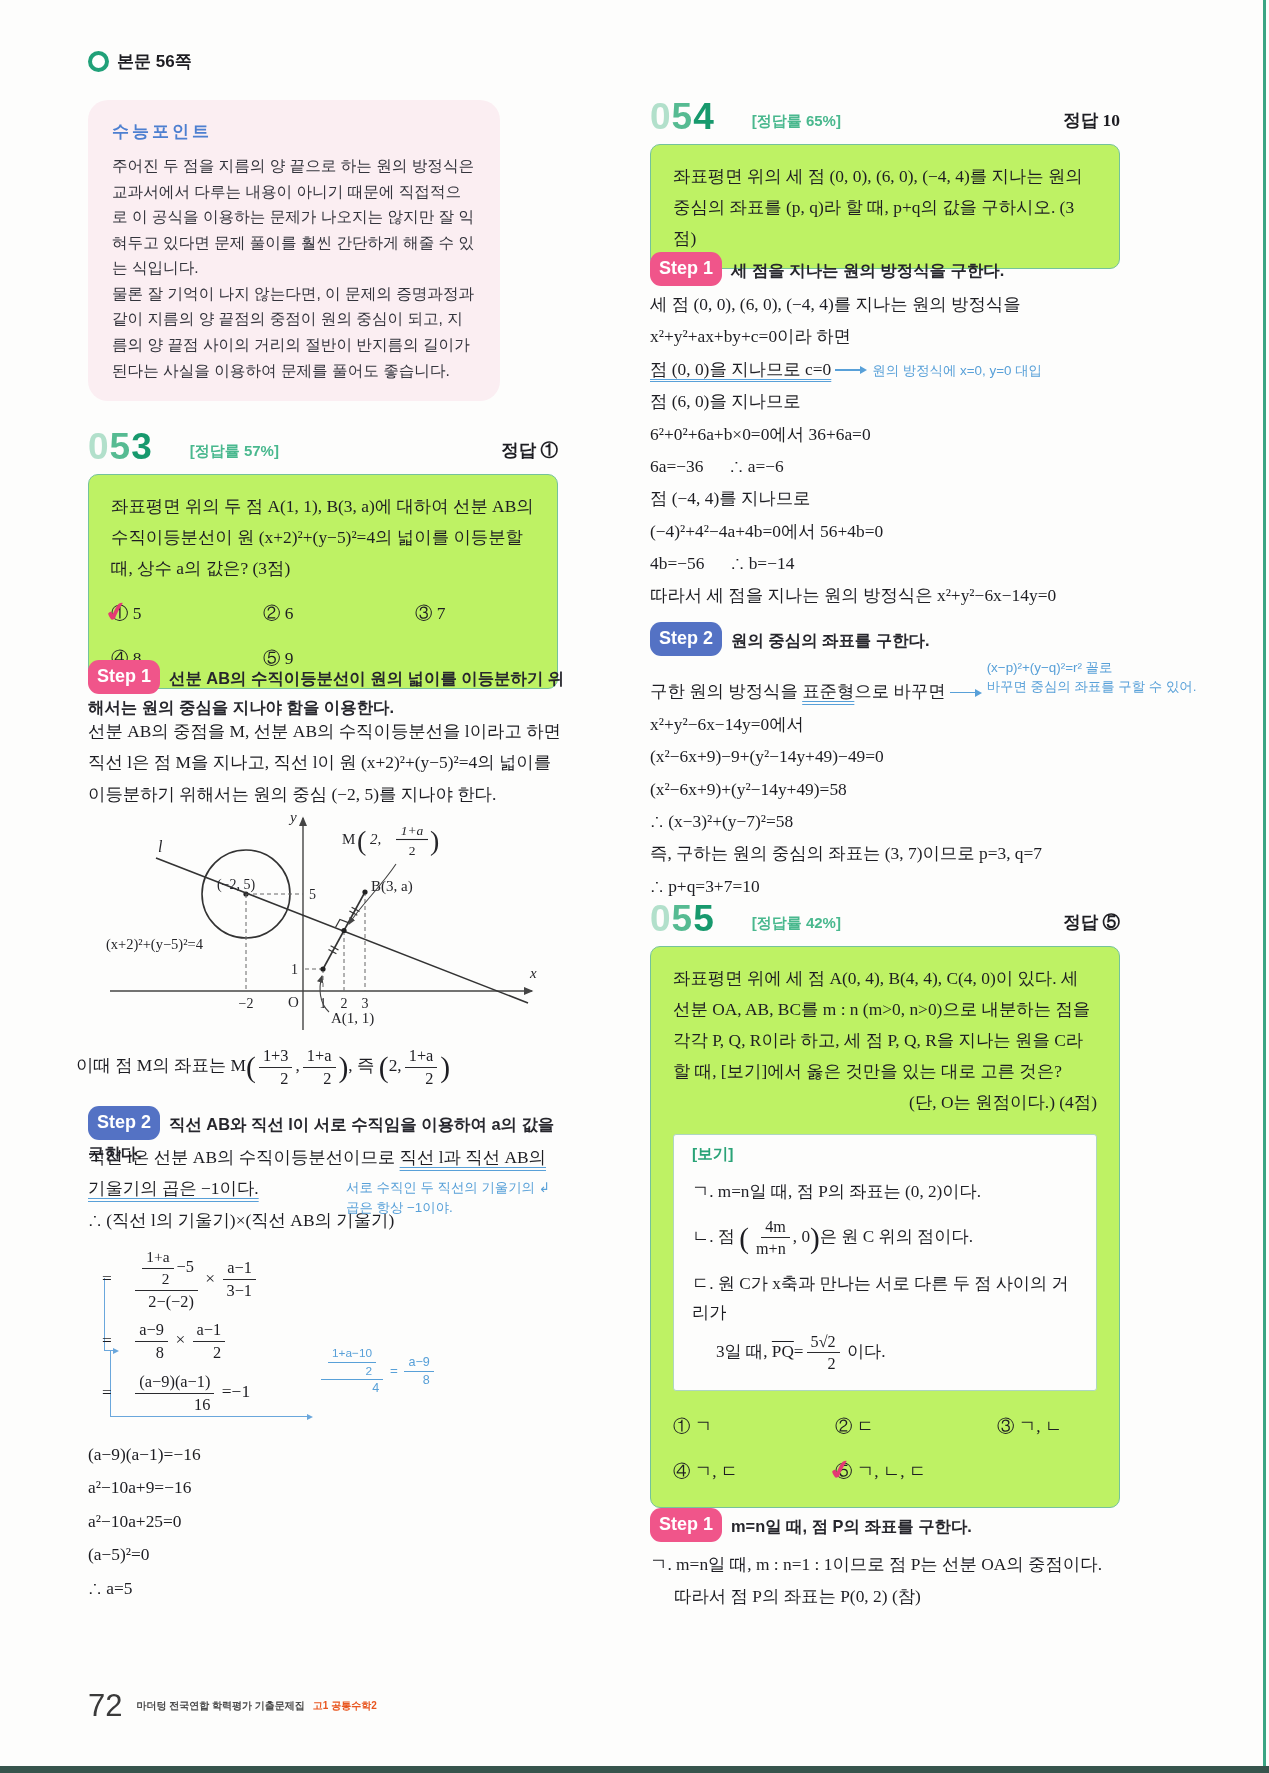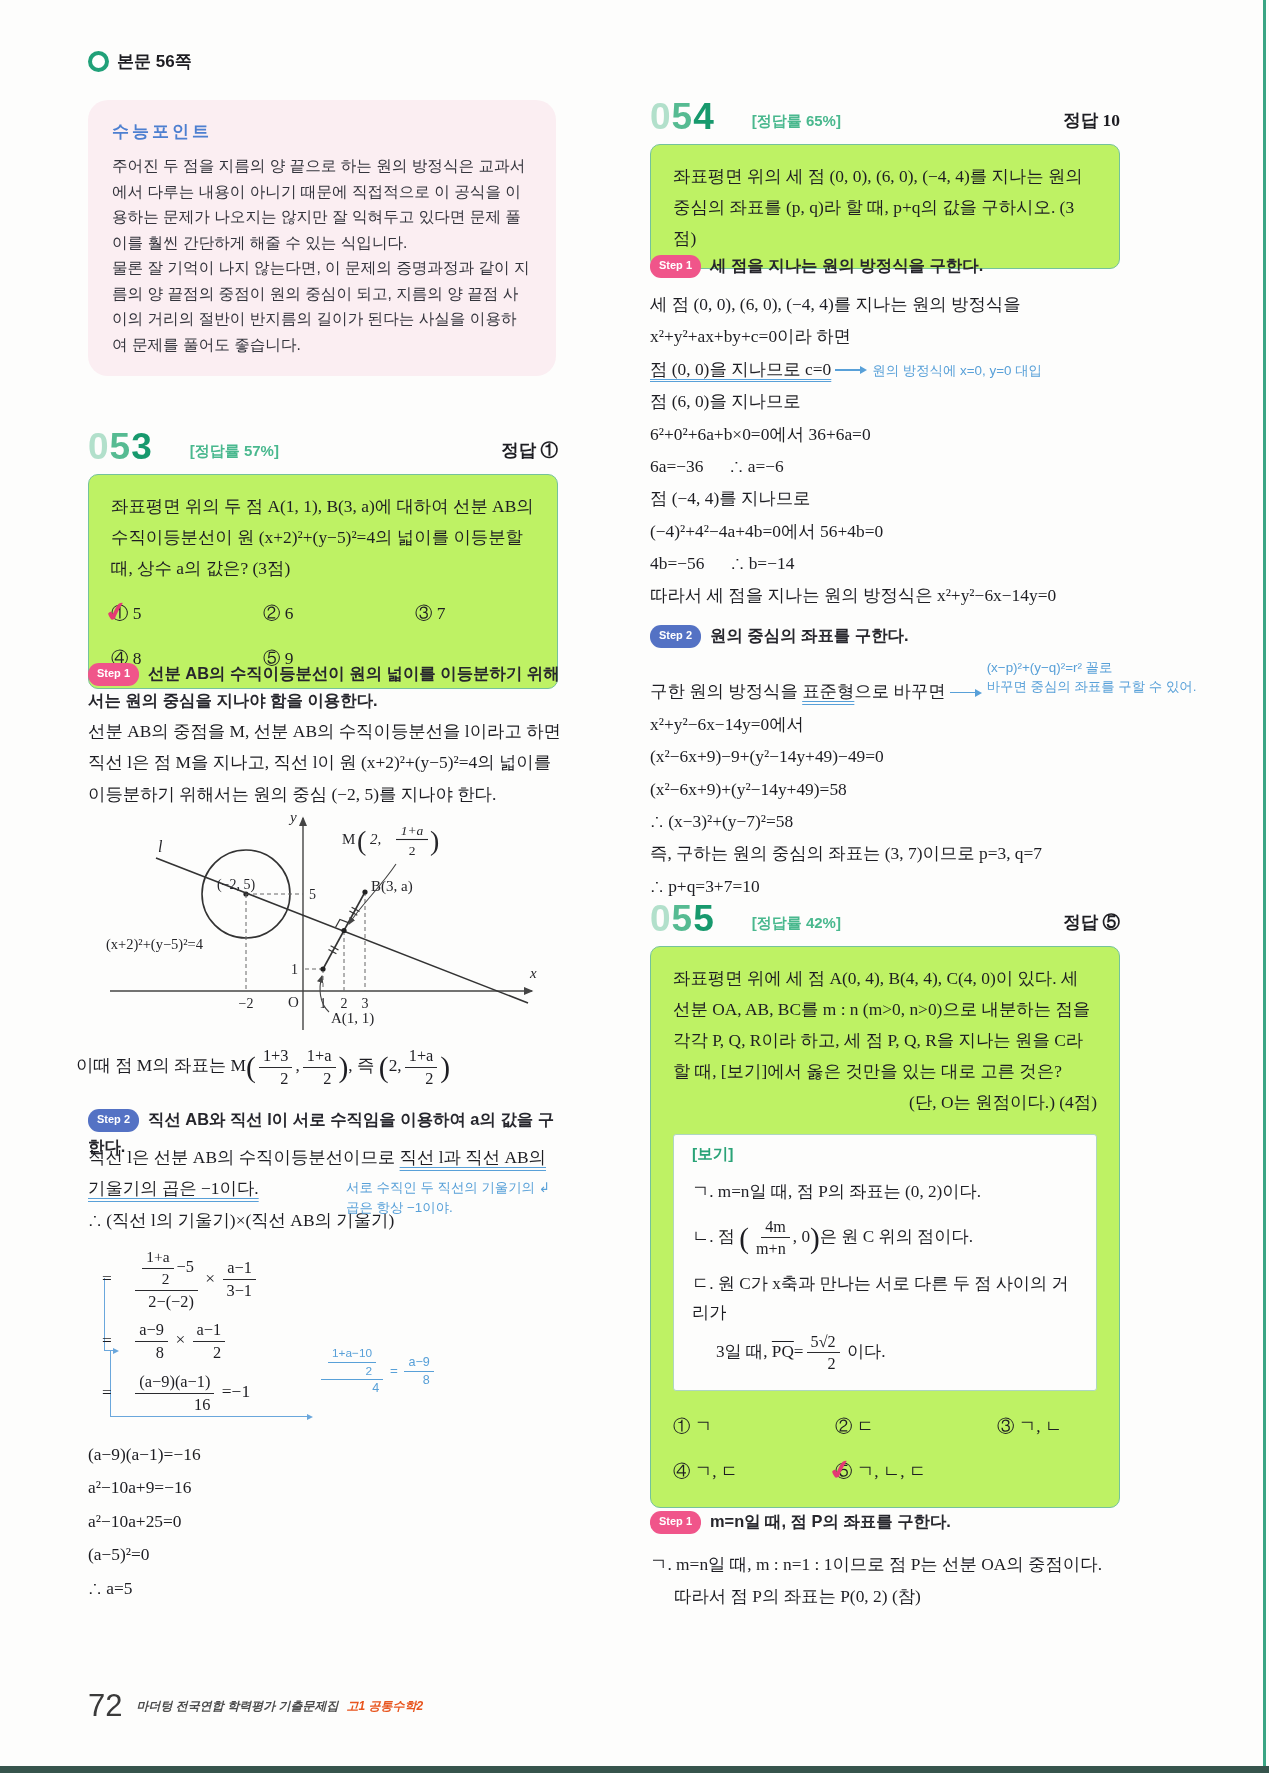--- a/index.html
+++ b/index.html
@@ -4,39 +4,39 @@
 <style>
   html,body{margin:0;padding:0;background:#e8e8e6;}
   .page{position:relative;width:1269px;height:1773px;background:#fdfdfc;overflow:hidden;
         font-family:"Liberation Serif","DejaVu Serif",serif;color:#1d1d22;}
   .go{font-family:"Liberation Sans","DejaVu Sans",sans-serif;}
   .abs{position:absolute;}
   
   .hdr{display:flex;align-items:center;gap:8px;font-size:17px;font-weight:bold;}
   .ring{width:13px;height:13px;border:4px solid #21a179;border-radius:50%;background:#fff;display:inline-block;}
   
-  .pointbox{background:#fbeef2;border-radius:20px;padding:20px 24px 18px;width:468px;box-sizing:border-box;}
+  .pointbox{background:#fbeef2;border-radius:20px;padding:20px 24px 18px;width:412px;box-sizing:border-box;}
   .pointbox h3{margin:0 0 10px;font-size:17px;color:#4d7fd0;letter-spacing:3px;font-weight:bold;}
   .pointbox p{margin:0;font-size:15.6px;line-height:1.64;color:#33343c;}
   
   .phead{display:flex;align-items:flex-end;width:470px;gap:27px;}
   .pnum{font-size:37px;font-weight:bold;letter-spacing:1px;line-height:1;font-family:"Liberation Sans",sans-serif;}
   .pd1{color:#b2e0cb;} .pd2{color:#56bb92;} .pd3{color:#17996d;}
   .prate{color:#49b88e;font-size:15px;margin-left:10px;padding-bottom:4px;font-weight:bold;}
   .pans{margin-left:auto;font-size:17.5px;font-weight:bold;padding-bottom:3px;}
   
   .qbox{border:1.6px solid #74c29c;border-radius:10px;padding:16px 22px 14px;width:470px;box-sizing:border-box;
         font-size:17.4px;line-height:1.78;background:#bef264;}
   .choices{display:grid;grid-template-columns:152px 152px 1fr;row-gap:14px;margin-top:14px;font-size:17.4px;}
   .choice{position:relative;}
   .chk{position:absolute;left:-6px;top:-10px;color:#e43a74;font-size:27px;font-weight:bold;
        transform:rotate(-12deg);font-family:"DejaVu Sans",sans-serif;}
   
   .steprow{font-size:16.4px;line-height:1.62;font-weight:bold;color:#26262c;width:478px;}
-  .badge{display:inline-block;color:#fff;font-size:11px;font-weight:bold;border-radius:11px;
+  .badge{display:inline-block;color:#fff;font-size:18px;font-weight:bold;border-radius:11px;
          padding:2px 9px 3px;margin-right:9px;vertical-align:2px;font-family:"Liberation Sans",sans-serif;}
   .b1{background:#f0558a;} .b2{background:#5472c4;}
   .sline{font-size:17.4px;line-height:1.86;white-space:nowrap;}
   .para{font-size:17.4px;line-height:1.8;width:478px;}
   .ub{text-decoration-line:underline;text-decoration-style:double;text-decoration-color:#58a0d8;text-underline-offset:4px;}
   .note{color:#58a0d8;font-size:13.4px;line-height:1.5;font-family:"Liberation Sans",sans-serif;}
   .arr{display:inline-block;position:relative;width:30px;height:1.5px;background:#58a0d8;vertical-align:4px;margin:0 7px 0 4px;}
   .arr::after{content:"";position:absolute;right:-2px;top:-3.4px;border:4px solid transparent;border-left:7px solid #58a0d8;border-right:0;}
   
   .fr{display:inline-flex;flex-direction:column;align-items:flex-end;vertical-align:middle;line-height:1.22;margin:0 3px;font-size:0.94em;}
@@ -48,21 +48,21 @@
   .eqrow{font-size:17.4px;margin-bottom:9px;position:relative;}
   .eqs{display:inline-block;width:26px;}
   .lshape{position:absolute;border-left:1.3px solid #6aa7dc;border-bottom:1.3px solid #6aa7dc;}
   .lshape::after{content:"";position:absolute;right:-2px;bottom:-4.4px;border:3.6px solid transparent;border-left:6px solid #6aa7dc;border-right:0;}
   
   .bogi{border:1.4px solid #aed6c2;border-radius:3px;padding:5px 18px 16px;margin-top:16px;background:#fdfdfc;}
   .bogi .lbl{color:#2aa377;font-size:15.5px;font-weight:bold;font-family:"Liberation Sans",sans-serif;}
   .bogi .gi{font-size:17.2px;line-height:1.7;margin-top:10px;}
   
   .pageno{font-size:31px;color:#3a3a3a;font-family:"Liberation Sans",sans-serif;}
-  .footlbl{font-size:12px;color:#4a4a4a;font-weight:bold;font-style:italic;}
+  .footlbl{font-size:10px;color:#4a4a4a;font-weight:bold;}
   .footsub{color:#e8551e;margin-left:8px;}
   .edge-right{position:absolute;top:0;bottom:0;right:3px;width:3px;background:#3aa584;}
   .edge-bottom{position:absolute;left:0;right:0;bottom:0;height:7px;background:#36544c;}
   svg text{font-family:"Liberation Serif",serif;fill:#26262a;}
 </style>
 </head>
 <body>
 
 <div class="page">
   <div class="edge-right"></div>

